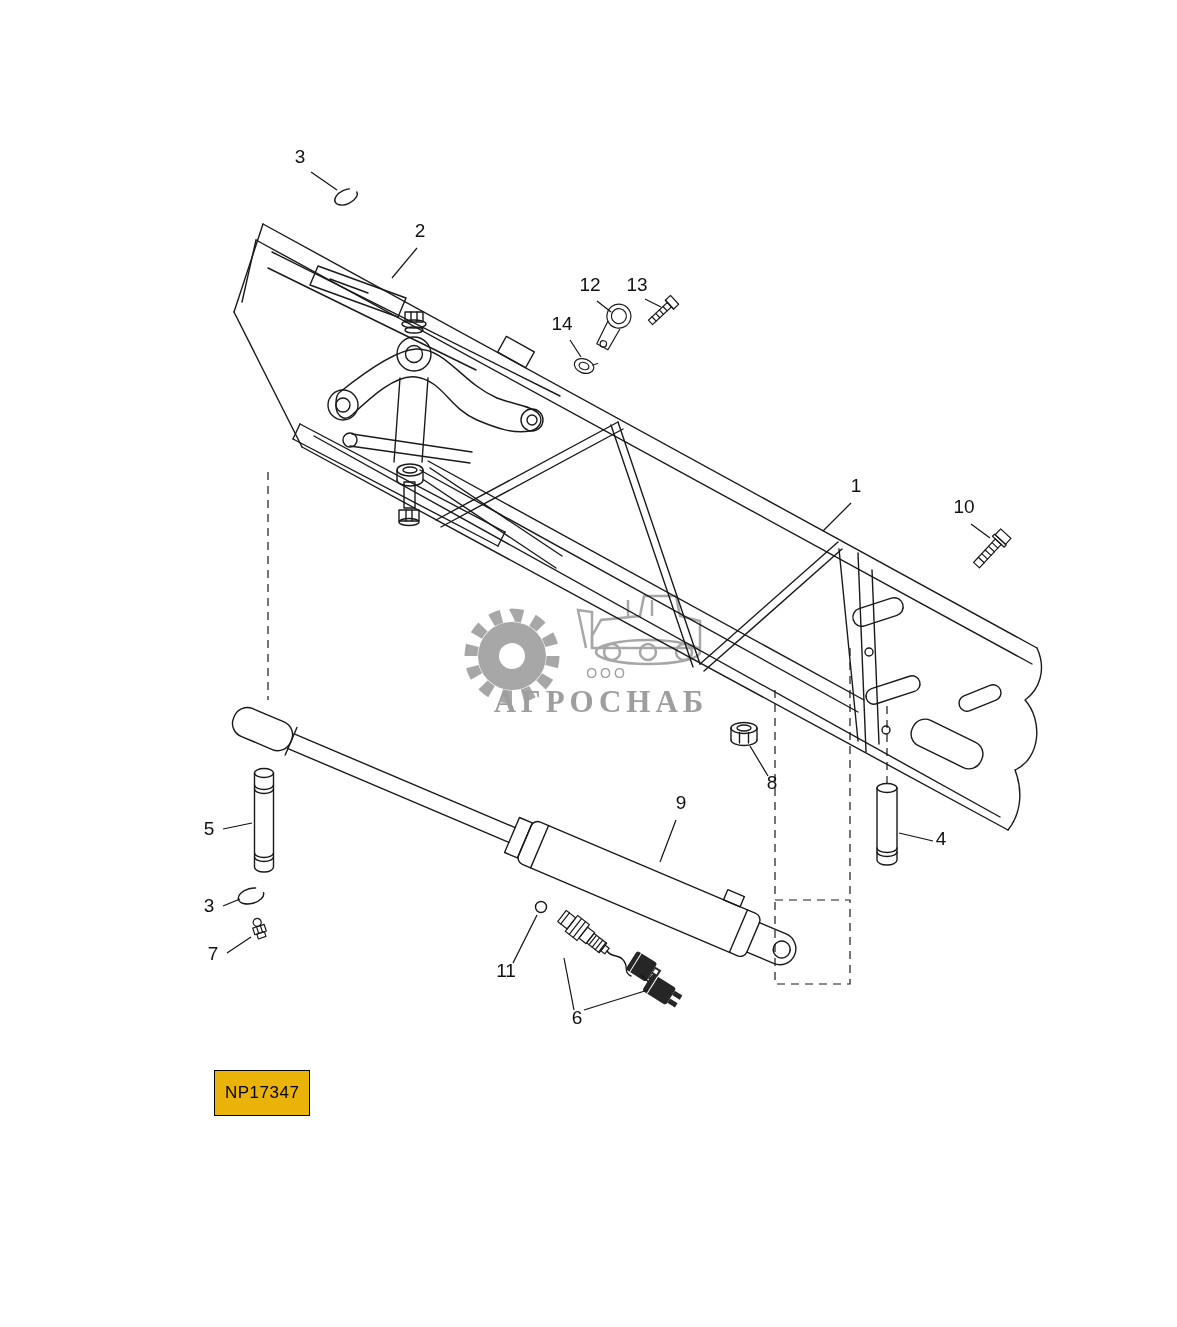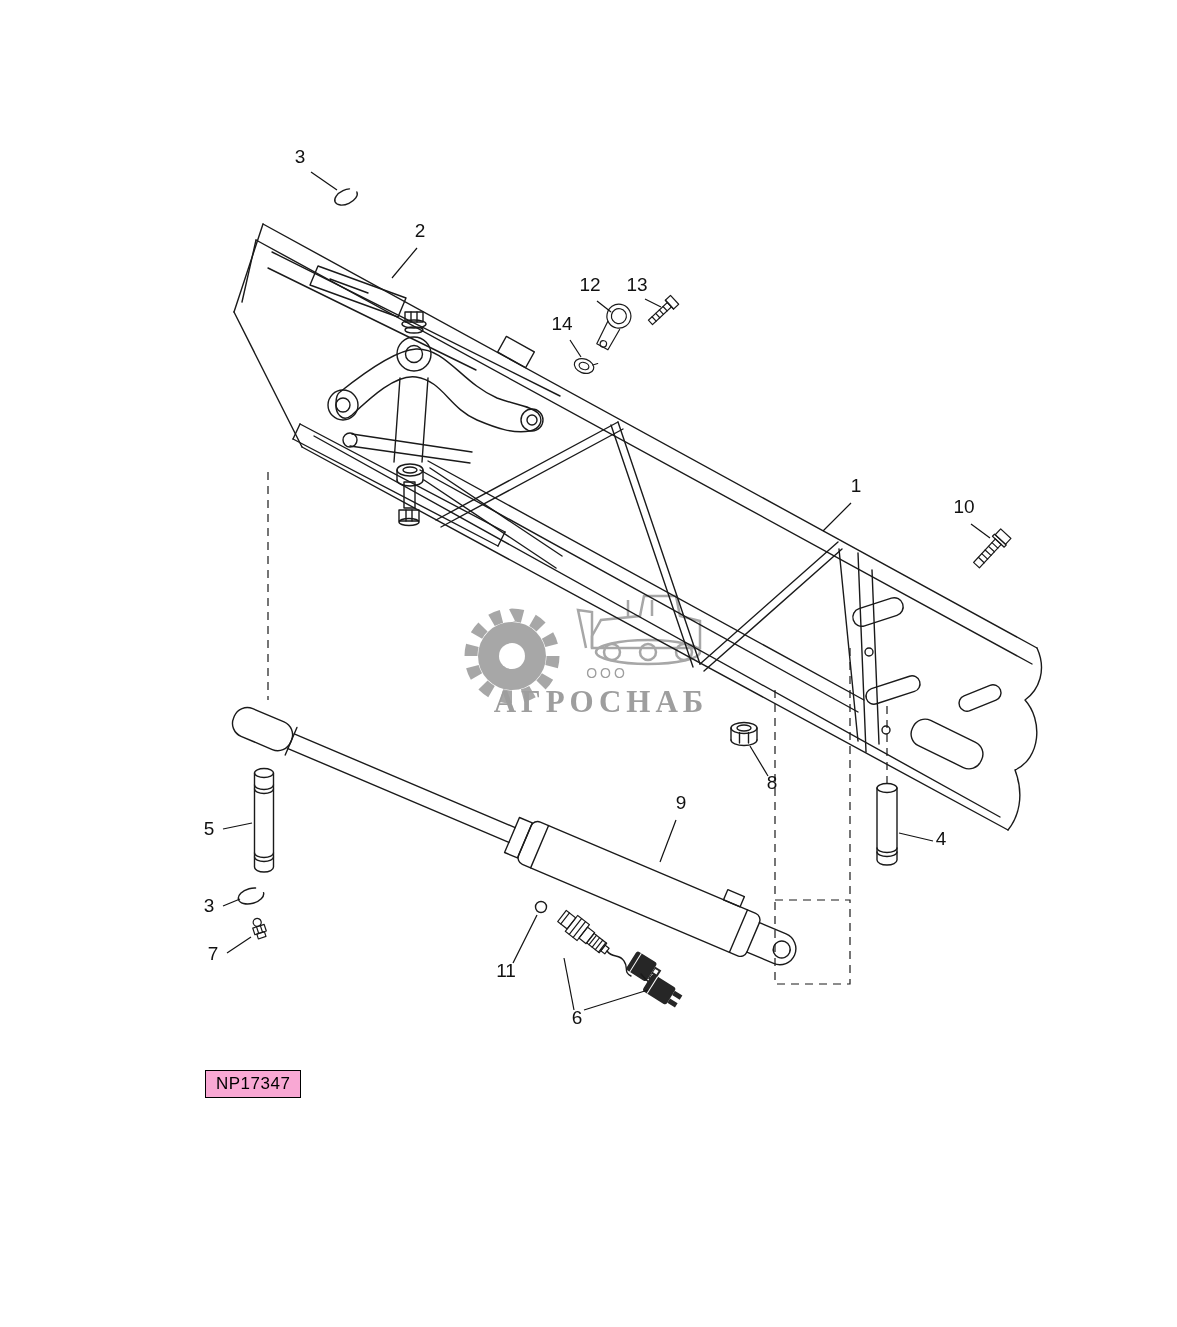--- a/index.html
+++ b/index.html
@@ -6,22 +6,22 @@
   .stage{position:relative;width:1177px;height:1327px;background:#ffffff;overflow:hidden;
          font-family:"Liberation Sans",sans-serif;}
   svg{position:absolute;left:0;top:0;}
   .ln{stroke:#1a1a1a;fill:none;stroke-width:1.4;stroke-linecap:round;stroke-linejoin:round;}
   .ln2{stroke:#1a1a1a;fill:none;stroke-width:1.2;stroke-linecap:round;stroke-linejoin:round;}
   .dash{stroke:#1a1a1a;fill:none;stroke-width:1.2;stroke-dasharray:8 6;}
   .leader{stroke:#111111;stroke-width:1.2;}
   text.callout{font:19px "Liberation Sans",sans-serif;fill:#111111;}
   .wm-name{font:bold 31px "Liberation Serif",serif;letter-spacing:5px;fill:#949494;}
   .wm-prefix{font:14px "Liberation Sans",sans-serif;letter-spacing:3px;fill:#949494;}
-  .figcode{position:absolute;left:205px;top:1070px;border:1.6px solid #000;background:#f9a8d4;
-           padding:3px 10px;font:17px "Liberation Sans",sans-serif;color:#000;letter-spacing:0.5px;}
+  .figcode{position:absolute;left:214px;top:1070px;border:1.6px solid #000;background:#eab308;
+           padding:12px 10px;font:17px "Liberation Sans",sans-serif;color:#000;letter-spacing:0.5px;}
 </style>
 </head>
 <body>
 
 <div class="stage">
 
 <svg id="diagram-svg" width="1177" height="1327" viewBox="0 0 1177 1327" xmlns="http://www.w3.org/2000/svg">
 
   <g opacity="0.9">
     <g transform="translate(512,656)">

